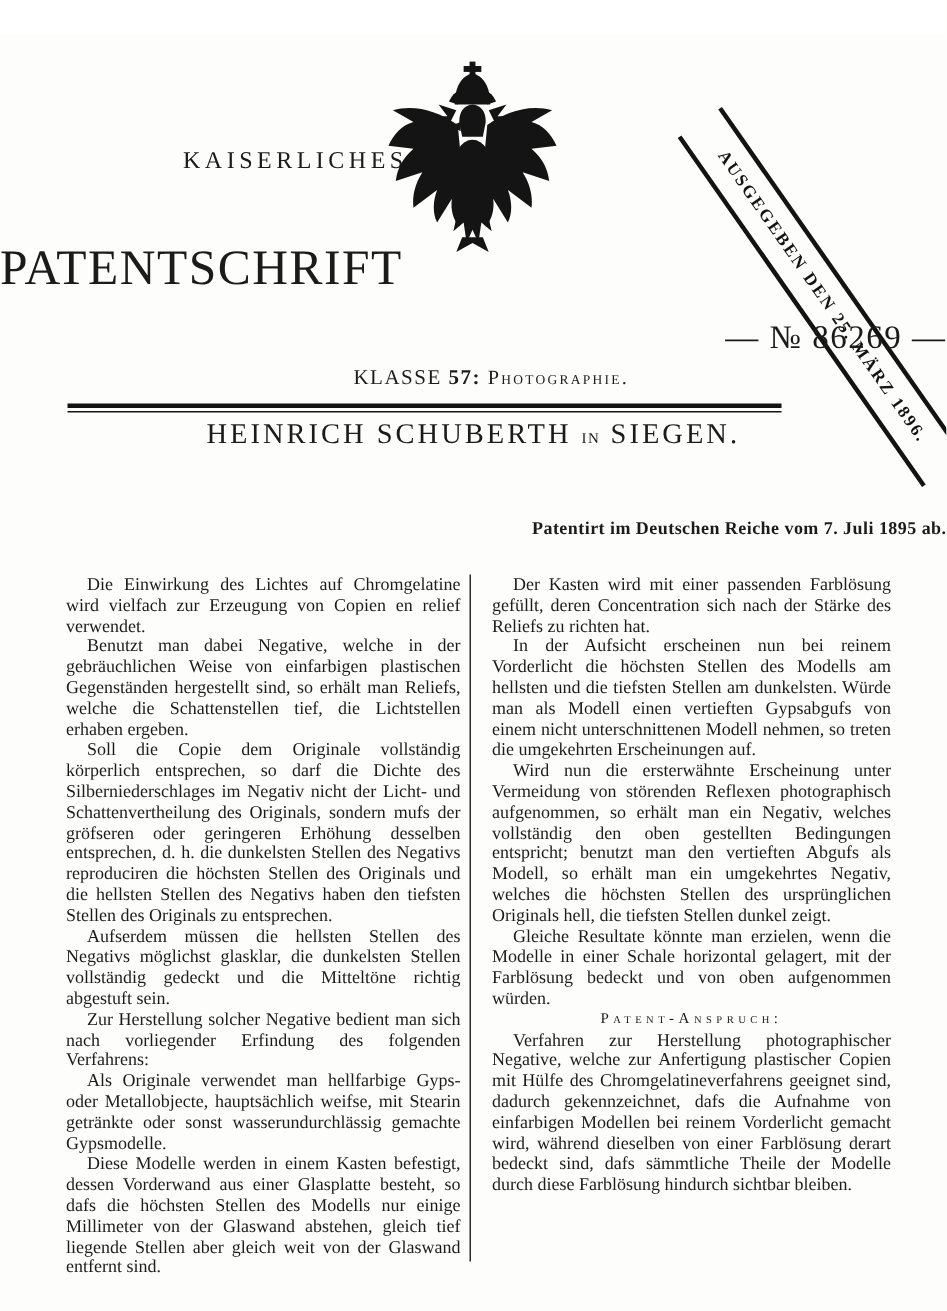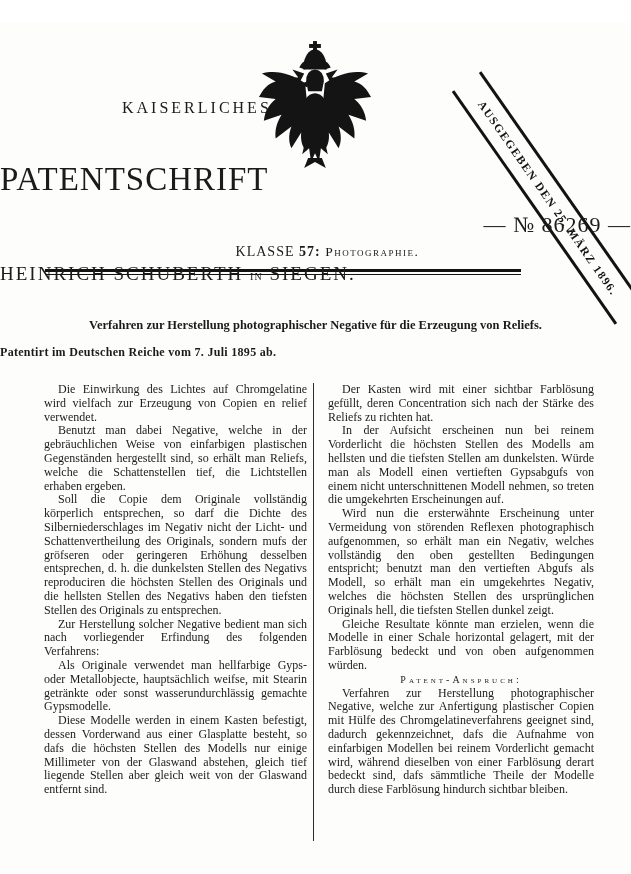--- a/index.html
+++ b/index.html
@@ -53,34 +53,34 @@
   .klasse-line .klasse-category {
     font-variant: small-caps; font-size: 13.5px; letter-spacing: 1.5px;
   }
   .double-rule {
     position: absolute; top: 246px; left: 45px; width: 476px;
     height: 2px;
     border-top: 3px solid #131313;
     border-bottom: 1px solid #131313;
   }
   .inventor-line {
-    position: absolute; top: 240px; left: 0; width: 100%;
-    text-align: left; font-size: 19px; letter-spacing: 2px;
+    position: absolute; top: 256px; left: 0; width: 100%;
+    text-align: center; font-size: 19px; letter-spacing: 2px;
     white-space: nowrap;
   }
   .inventor-line .connector {
     font-variant: small-caps; font-size: 14px; letter-spacing: 1px;
   }
   .invention-title {
     position: absolute; top: 295px; left: 35px; width: 561px;
     text-align: center; font-weight: bold; font-size: 12.5px;
   }
   .date-line {
     position: absolute; top: 322px; left: 0; width: 100%;
-    text-align: left; font-weight: bold; font-size: 12px;
+    text-align: right; font-weight: bold; font-size: 12px;
     letter-spacing: 0.3px;
   }
   
   .col {
     position: absolute; top: 360px;
     font-size: 12px; line-height: 13.8px;
     text-align: justify;
   }
   .col-left  { left: 44px;  width: 263px; }
   .col-right { left: 328px; width: 266px; }
@@ -145,37 +145,37 @@
   </div>
 
   <div class="double-rule"></div>
 
   <div class="inventor-line">
     <span>HEINRICH SCHUBERTH</span>
     <span class="connector">in</span>
     <span>SIEGEN.</span>
   </div>
 
-  <div class="invention-title">Verfahren zur Herstellung photographischer Negative für die Erzeugung von Reliefs.</div>
 
   <div class="date-line">Patentirt im Deutschen Reiche vom 7. Juli 1895 ab.</div>
 
   <div class="col col-left">
     <p>Die Einwirkung des Lichtes auf Chromgelatine wird vielfach zur Erzeugung von Copien en relief verwendet.</p>
     <p>Benutzt man dabei Negative, welche in der gebräuchlichen Weise von einfarbigen plastischen Gegenständen hergestellt sind, so erhält man Reliefs, welche die Schattenstellen tief, die Lichtstellen erhaben ergeben.</p>
     <p>Soll die Copie dem Originale vollständig körperlich entsprechen, so darf die Dichte des Silberniederschlages im Negativ nicht der Licht- und Schattenvertheilung des Originals, sondern mufs der gröfseren oder geringeren Erhöhung desselben entsprechen, d. h. die dunkelsten Stellen des Negativs reproduciren die höchsten Stellen des Originals und die hellsten Stellen des Negativs haben den tiefsten Stellen des Originals zu entsprechen.</p>
+    <p>Aufserdem müssen die hellsten Stellen des Negativs möglichst glasklar, die dunkelsten Stellen vollständig gedeckt und die Mitteltöne richtig abgestuft sein.</p>
     <p>Zur Herstellung solcher Negative bedient man sich nach vorliegender Erfindung des folgenden Verfahrens:</p>
     <p>Als Originale verwendet man hellfarbige Gyps- oder Metallobjecte, hauptsächlich weifse, mit Stearin getränkte oder sonst wasserundurchlässig gemachte Gypsmodelle.</p>
     <p>Diese Modelle werden in einem Kasten befestigt, dessen Vorderwand aus einer Glasplatte besteht, so dafs die höchsten Stellen des Modells nur einige Millimeter von der Glaswand abstehen, gleich tief liegende Stellen aber gleich weit von der Glaswand entfernt sind.</p>
   </div>
 
   <div class="col-divider"></div>
 
   <div class="col col-right">
-    <p>Der Kasten wird mit einer sichtbar Farblösung gefüllt, deren Concentration sich nach der Stärke des Reliefs zu richten hat.</p>
+    <p>Der Kasten wird mit einer passenden Farblösung gefüllt, deren Concentration sich nach der Stärke des Reliefs zu richten hat.</p>
     <p>In der Aufsicht erscheinen nun bei reinem Vorderlicht die höchsten Stellen des Modells am hellsten und die tiefsten Stellen am dunkelsten. Würde man als Modell einen vertieften Gypsabgufs von einem nicht unterschnittenen Modell nehmen, so treten die umgekehrten Erscheinungen auf.</p>
     <p>Wird nun die ersterwähnte Erscheinung unter Vermeidung von störenden Reflexen photographisch aufgenommen, so erhält man ein Negativ, welches vollständig den oben gestellten Bedingungen entspricht; benutzt man den vertieften Abgufs als Modell, so erhält man ein umgekehrtes Negativ, welches die höchsten Stellen des ursprünglichen Originals hell, die tiefsten Stellen dunkel zeigt.</p>
     <p>Gleiche Resultate könnte man erzielen, wenn die Modelle in einer Schale horizontal gelagert, mit der Farblösung bedeckt und von oben aufgenommen würden.</p>
     <p class="claim-heading">Patent-Anspruch:</p>
     <p>Verfahren zur Herstellung photographischer Negative, welche zur Anfertigung plastischer Copien mit Hülfe des Chromgelatineverfahrens geeignet sind, dadurch gekennzeichnet, dafs die Aufnahme von einfarbigen Modellen bei reinem Vorderlicht gemacht wird, während dieselben von einer Farblösung derart bedeckt sind, dafs sämmtliche Theile der Modelle durch diese Farblösung hindurch sichtbar bleiben.</p>
   </div>
 
   <div class="bottom-rule"></div>
 
 </div>

